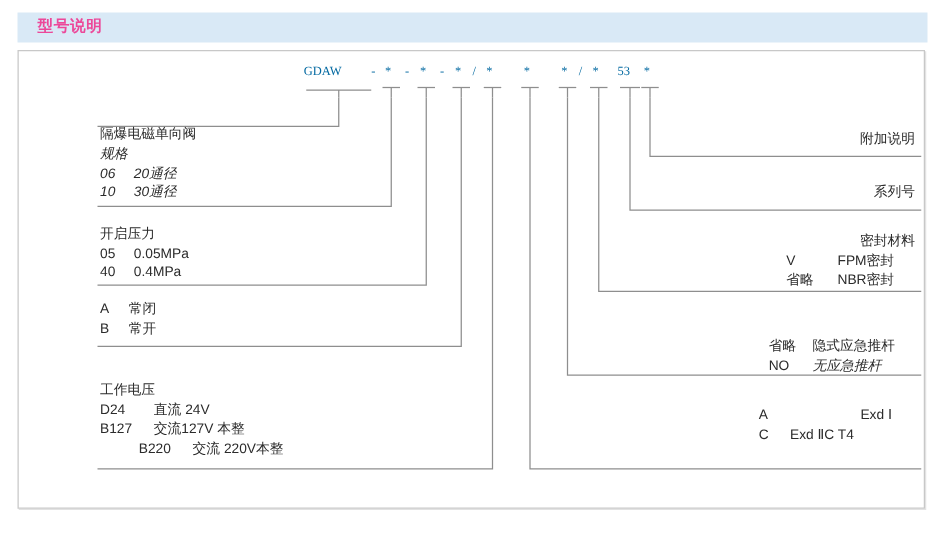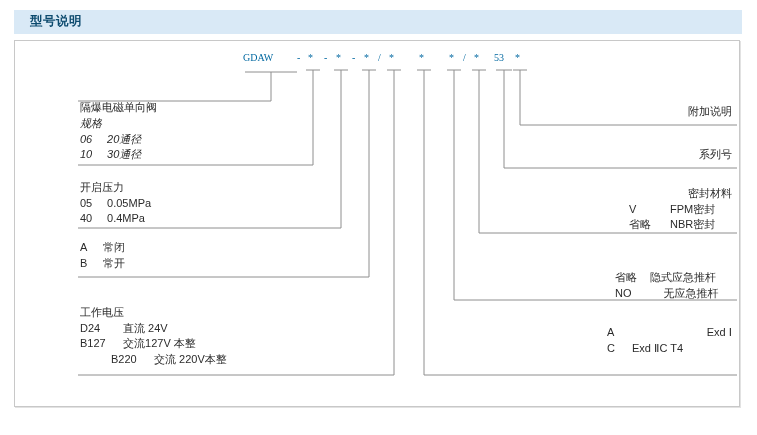--- a/index.html
+++ b/index.html
@@ -8,21 +8,21 @@
     font-family:"Liberation Sans","DejaVu Sans",sans-serif;
     color:#2b2b2b;
   }
   
   #header-bar{
     position:absolute;left:14px;top:10px;width:728px;height:24px;
     background:#d9e9f6;
   }
   #header-title{
     position:absolute;left:30px;top:13px;
-    font-size:12.5px;font-weight:bold;color:#0c4a6e;
+    font-size:12.5px;font-weight:bold;color:#ec4899;
     letter-spacing:.5px;
     font-family:Liberation Mono, monospace;
   }
   
   #content-frame{
     position:absolute;left:14px;top:40px;width:726px;height:367px;
     background:#ffffff;
     border:1px solid #c8c8c8;
     box-shadow:1px 1px 0 #e2e2e2;
     box-sizing:border-box;
@@ -187,26 +187,26 @@
   </span>
 </div>
 
 <div class="blk right-blk" style="right:25px;top:270px;">
   <span class="row">
     <span class="k" style="width:32px;text-align:left;">省略</span>
     <span class="k" style="width:82px;text-align:left;">隐式应急推杆</span>
   </span>
   <span class="row">
     <span class="k" style="width:32px;text-align:left;">NO</span>
-    <span class="k" style="width:82px;text-align:center;">无应急推杆</span>
+    <span class="k" style="width:82px;text-align:left;font-style:italic;">无应急推杆</span>
   </span>
 </div>
 
 <div class="blk right-blk" style="right:25px;top:325px;">
   <span class="row">
     <span class="k" style="width:60px;text-align:left;">A</span>
-    <span class="k" style="width:62px;text-align:right;">Exd Ⅰ</span>
+    <span class="k" style="width:62px;text-align:center;">Exd Ⅰ</span>
   </span>
   <span class="row">
     <span class="k" style="width:22px;text-align:left;">C</span>
     <span class="k" style="width:100px;text-align:left;">Exd ⅡC T4</span>
   </span>
 </div>
 
 </body></html>

